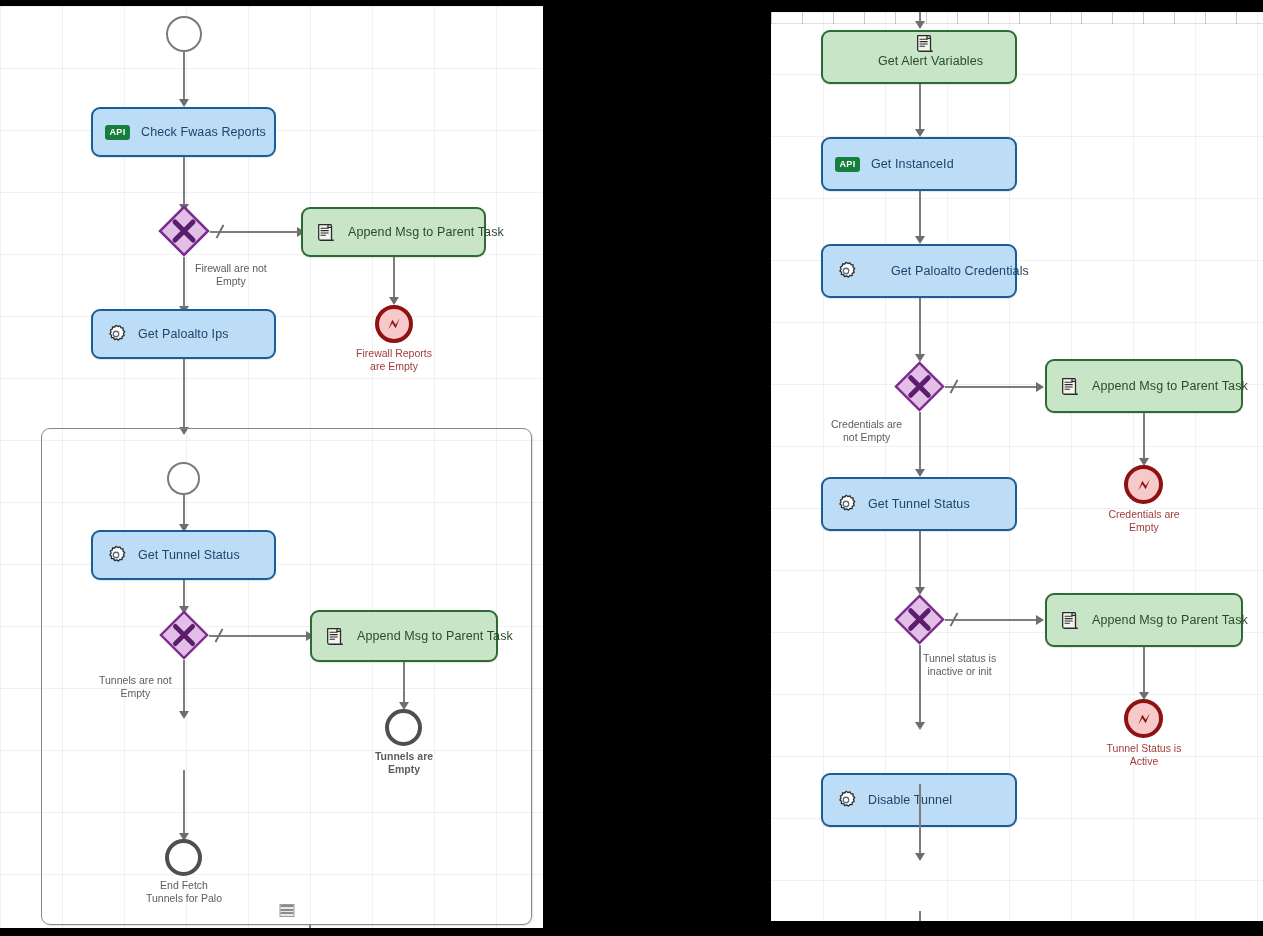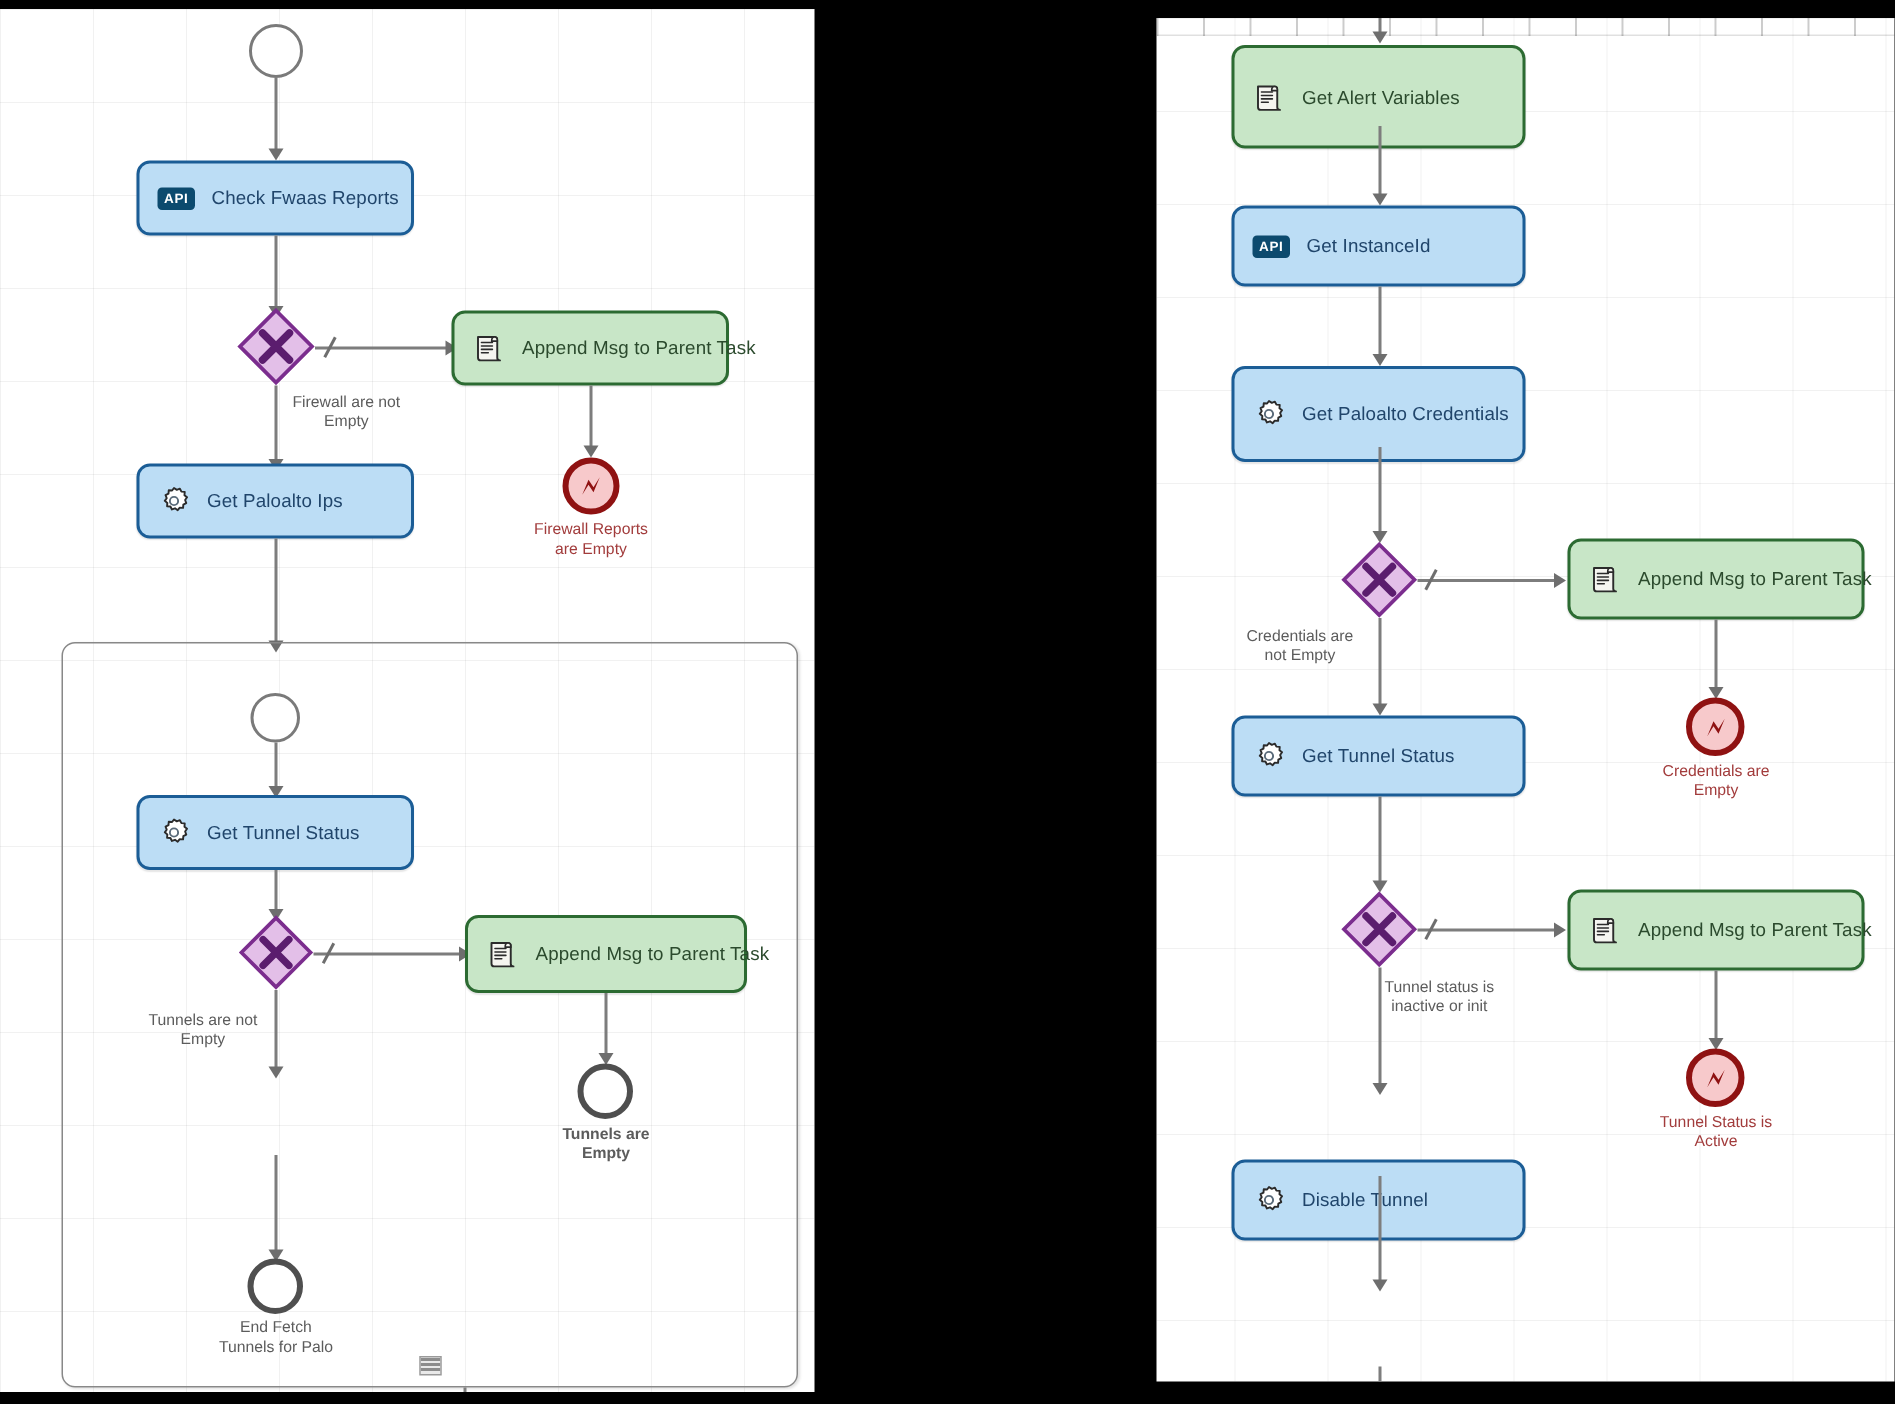--- a/index.html
+++ b/index.html
@@ -59,21 +59,21 @@
   }
   .task-green{
     background:#c8e6c7;
     border:2px solid #2c6b32;
     color:#2b4a2d;
     box-shadow:0 1px 1px rgba(0,0,0,.10);
   }
 
   
   .icon-api{
-    width:25px;height:15px;border-radius:3px;background:#0c4a6e;
+    width:25px;height:15px;border-radius:3px;background:#15803d;
     color:#fff;font-size:9px;font-weight:bold;
     display:flex;align-items:center;justify-content:center;
     letter-spacing:.4px;flex:none;
     font-family:"Liberation Sans",sans-serif;
   }
   .icon-gear,.icon-script{width:22px;height:22px;flex:none;display:block;}
 
   
   .event{border-radius:50%;box-sizing:border-box;background:#fff;}
   .event-start{border:2px solid #7a7a7a;}
@@ -266,41 +266,41 @@
 </div>
 
 <div class="panel" id="panel-right">
   <div class="grid"></div>
   <div class="ruler"></div>
   <div class="ruler-line"></div>
 
   <div class="conn conn-v" style="left:148px;top:0px;height:12px;"></div>
   <div class="arrow-d" style="left:144px;top:9px;"></div>
 
-  <div class="node task task-green" style="left:50px;top:18px;width:196px;height:69px;">
+  <div class="node task task-green" style="left:50px;top:18px;width:196px;height:54px;flex-direction:column;">
     <svg class="icon-script" viewBox="0 0 24 24">
       <path d="M4 4 h12 a2 2 0 0 1 2 2 v13 a2 2 0 0 0 2 2 h-14 a2 2 0 0 1-2-2 z" fill="#f5f5f0" stroke="#2b2b2b" stroke-width="1.4" stroke-linejoin="round"></path>
       <path d="M16 4 a2 2 0 0 1 2 2 v1 h-4 v-1 a2 2 0 0 1 2-2z" fill="#f5f5f0" stroke="#2b2b2b" stroke-width="1.2"></path>
       <path d="M6.5 8 h8 M6.5 10.5 h8 M6.5 13 h8 M6.5 15.5 h5" stroke="#2b2b2b" stroke-width="1.1" stroke-linecap="round"></path>
     </svg>
     <div class="label">Get Alert Variables</div>
   </div>
 
   <div class="conn conn-v" style="left:148px;top:72px;height:48px;"></div>
   <div class="arrow-d" style="left:144px;top:117px;"></div>
 
   <div class="node task task-blue" style="left:50px;top:125px;width:196px;height:54px;">
     <div class="icon-api">API</div>
     <div class="label">Get InstanceId</div>
   </div>
 
   <div class="conn conn-v" style="left:148px;top:179px;height:49px;"></div>
   <div class="arrow-d" style="left:144px;top:224px;"></div>
 
-  <div class="node task task-blue" style="left:50px;top:232px;width:196px;height:64px;">
+  <div class="node task task-blue" style="left:50px;top:232px;width:196px;height:54px;gap:23px;">
     <svg class="icon-gear" viewBox="0 0 24 24">
       <path d="M12 1.8 l2.2 1.5 2.4-.9 1.2 2.3 2.6.2 -.2 2.6 2.0 1.6 -1.5 2.1 .9 2.4 -2.3 1.2 -.2 2.6 -2.6-.2 -1.6 2.0 -2.1-1.5 -2.4 .9 -1.2-2.3 -2.6-.2 .2-2.6 -2.0-1.6 1.5-2.1 -.9-2.4 2.3-1.2 .2-2.6 2.6 .2z" fill="#ffffff" stroke="#2b2b2b" stroke-width="1.5" stroke-linejoin="round" transform="scale(0.93) translate(0.9,0.9)"></path>
       <circle cx="12" cy="12" r="3.0" fill="#ffffff" stroke="#5a6b7a" stroke-width="1.4"></circle>
     </svg>
     <div class="label">Get Paloalto Credentials</div>
   </div>
 
   <div class="conn conn-v" style="left:148px;top:286px;height:60px;"></div>
   <div class="arrow-d" style="left:144px;top:342px;"></div>
 

